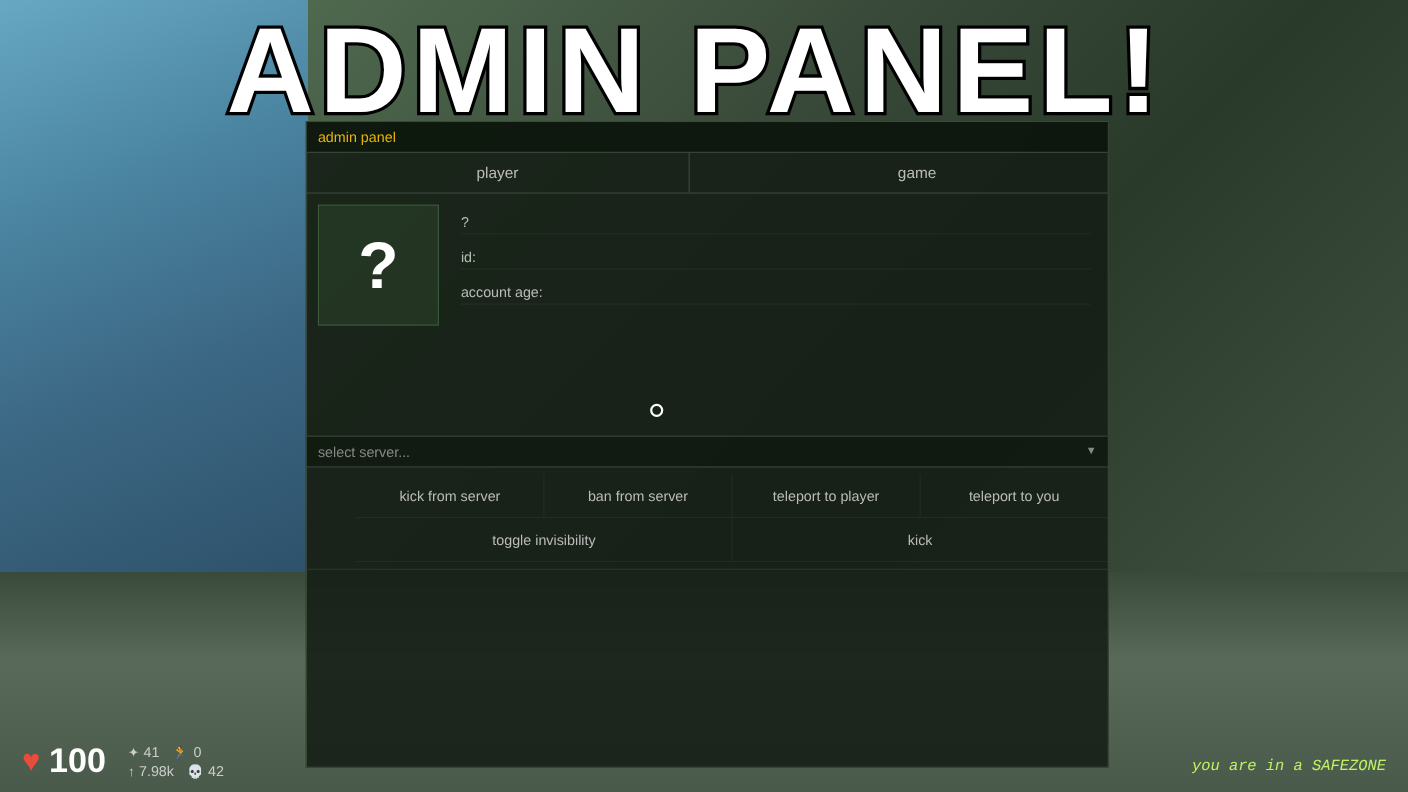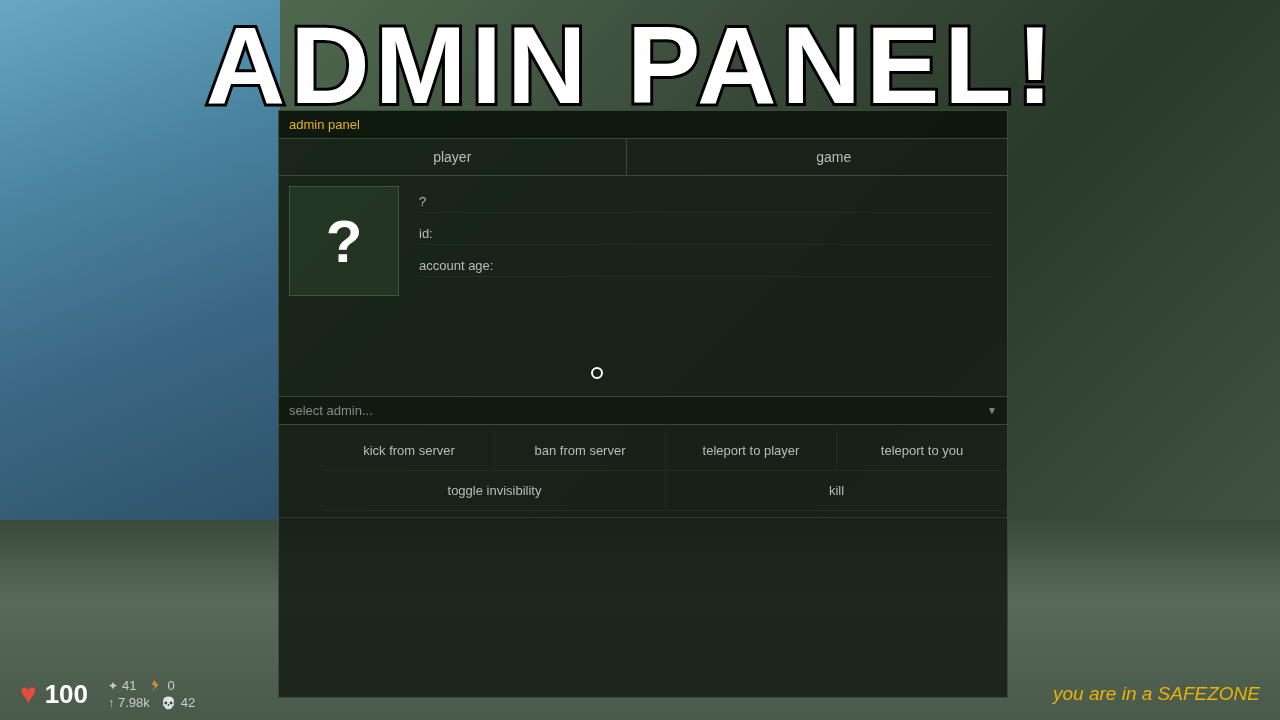--- a/index.html
+++ b/index.html
@@ -71,21 +71,21 @@
       gap: 8px;
     }
 
     .health-icon {
       color: #e74c3c;
       font-size: 28px;
     }
 
     .health-value {
       color: white;
-      font-size: 26px;
+      font-size: 31px;
       font-weight: bold;
       font-family: Arial, sans-serif;
     }
 
     .hud-stats {
       display: flex;
       flex-direction: column;
       margin-left: 12px;
       gap: 2px;
     }
@@ -101,24 +101,24 @@
     .stat-icon {
       font-size: 12px;
     }
 
     
     .safezone-text {
       position: absolute;
       bottom: 15px;
       right: 20px;
       z-index: 100;
-      color: #eab308;
-      font-size: 19px;
+      color: #bef264;
+      font-size: 14px;
       font-style: italic;
-      font-family: Liberation Sans, sans-serif;
+      font-family: Liberation Mono, monospace;
     }
 
     
     .admin-panel {
       position: absolute;
       top: 110px;
       left: 278px;
       width: 730px;
       background: rgba(20, 30, 20, 0.88);
       border: 1px solid #3a4a3a;
@@ -305,34 +305,34 @@
       <div class="detail-row">
         <span>id:</span>
       </div>
       <div class="detail-row">
         <span>account age:</span>
       </div>
     </div>
   </div>
 
   <div class="select-player-row">
-    <span class="select-player-text">select admin...</span>
+    <span class="select-player-text">select server...</span>
     <span class="dropdown-arrow">▼</span>
   </div>
 
   <div class="action-buttons">
     <div class="button-row">
       <button class="action-btn">kick from server</button>
       <button class="action-btn">ban from server</button>
       <button class="action-btn">teleport to player</button>
       <button class="action-btn">teleport to you</button>
     </div>
     <div class="button-row">
       <button class="action-btn">toggle invisibility</button>
-      <button class="action-btn">kill</button>
+      <button class="action-btn">kick</button>
     </div>
   </div>
 
   <div class="panel-bottom"></div>
 </div>
 
 <div class="hud-bottom-left">
   <span class="health-icon">♥</span>
   <span class="health-value">100</span>
   <div class="hud-stats">

